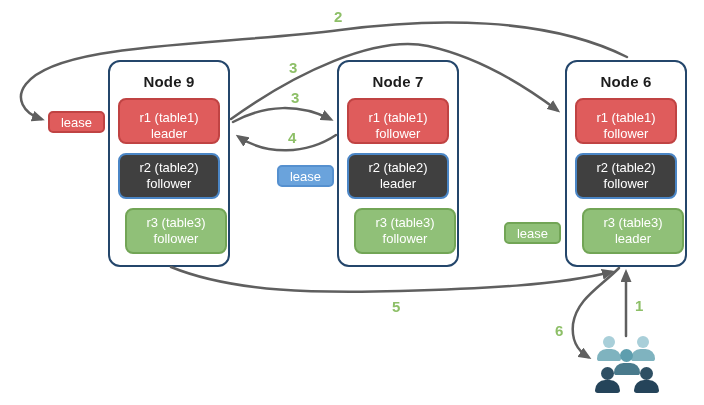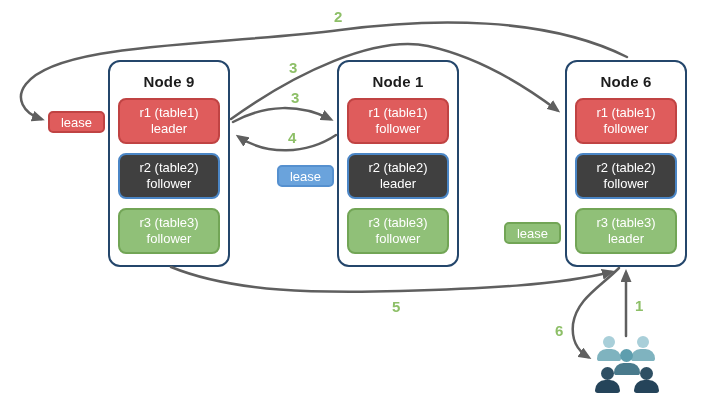--- a/index.html
+++ b/index.html
@@ -15,24 +15,24 @@
   .node-1{left:108px;} .node-2{left:337px;} .node-3{left:565px;}
   .node-title{
     position:absolute;top:11px;left:0;width:100%;text-align:center;
     font-size:15px;font-weight:bold;color:#1c1c1c;letter-spacing:.2px;
   }
   .range{
     position:absolute;left:8px;width:98px;height:42px;border-radius:8px;
     display:flex;flex-direction:column;align-items:center;justify-content:center;
     color:#ffffff;font-size:13px;line-height:16px;text-align:center;
   }
-  .range.r1{top:36px;} .range.r2{top:91px;} .range.r3{top:146px;}
+  .range.r1{top:36px;justify-content:flex-end;} .range.r2{top:91px;} .range.r3{top:146px;}
   .range.red{background:#df5c5c;border:2px solid #c04343;}
   .range.blue{background:#404040;border:2px solid #4b86c6;}
-  .range.green{background:#90c078;border:2px solid #72a556;}
+  .range.green{background:#90c078;border:2px solid #72a556;margin-left:7px;}
   
   .lease{
     position:absolute;width:53px;height:18px;border-radius:5px;z-index:4;
     display:flex;align-items:center;justify-content:center;
     color:#ffffff;font-size:13px;
   }
   .lease.red{left:48px;top:111px;background:#df5c5c;border:2px solid #c04343;}
   .lease.blue{left:277px;top:165px;background:#6aa3dc;border:2px solid #5590cf;}
   .lease.green{left:504px;top:222px;background:#90c078;border:2px solid #72a556;}
   
@@ -76,21 +76,21 @@
       <span>r2 (table2)</span>
       <span>follower</span>
     </div>
     <div class="range r3 green">
       <span>r3 (table3)</span>
       <span>follower</span>
     </div>
   </div>
 
   <div class="node node-2">
-    <div class="node-title">Node 1</div>
+    <div class="node-title">Node 7</div>
     <div class="range r1 red">
       <span>r1 (table1)</span>
       <span>follower</span>
     </div>
     <div class="range r2 blue">
       <span>r2 (table2)</span>
       <span>leader</span>
     </div>
     <div class="range r3 green">
       <span>r3 (table3)</span>

